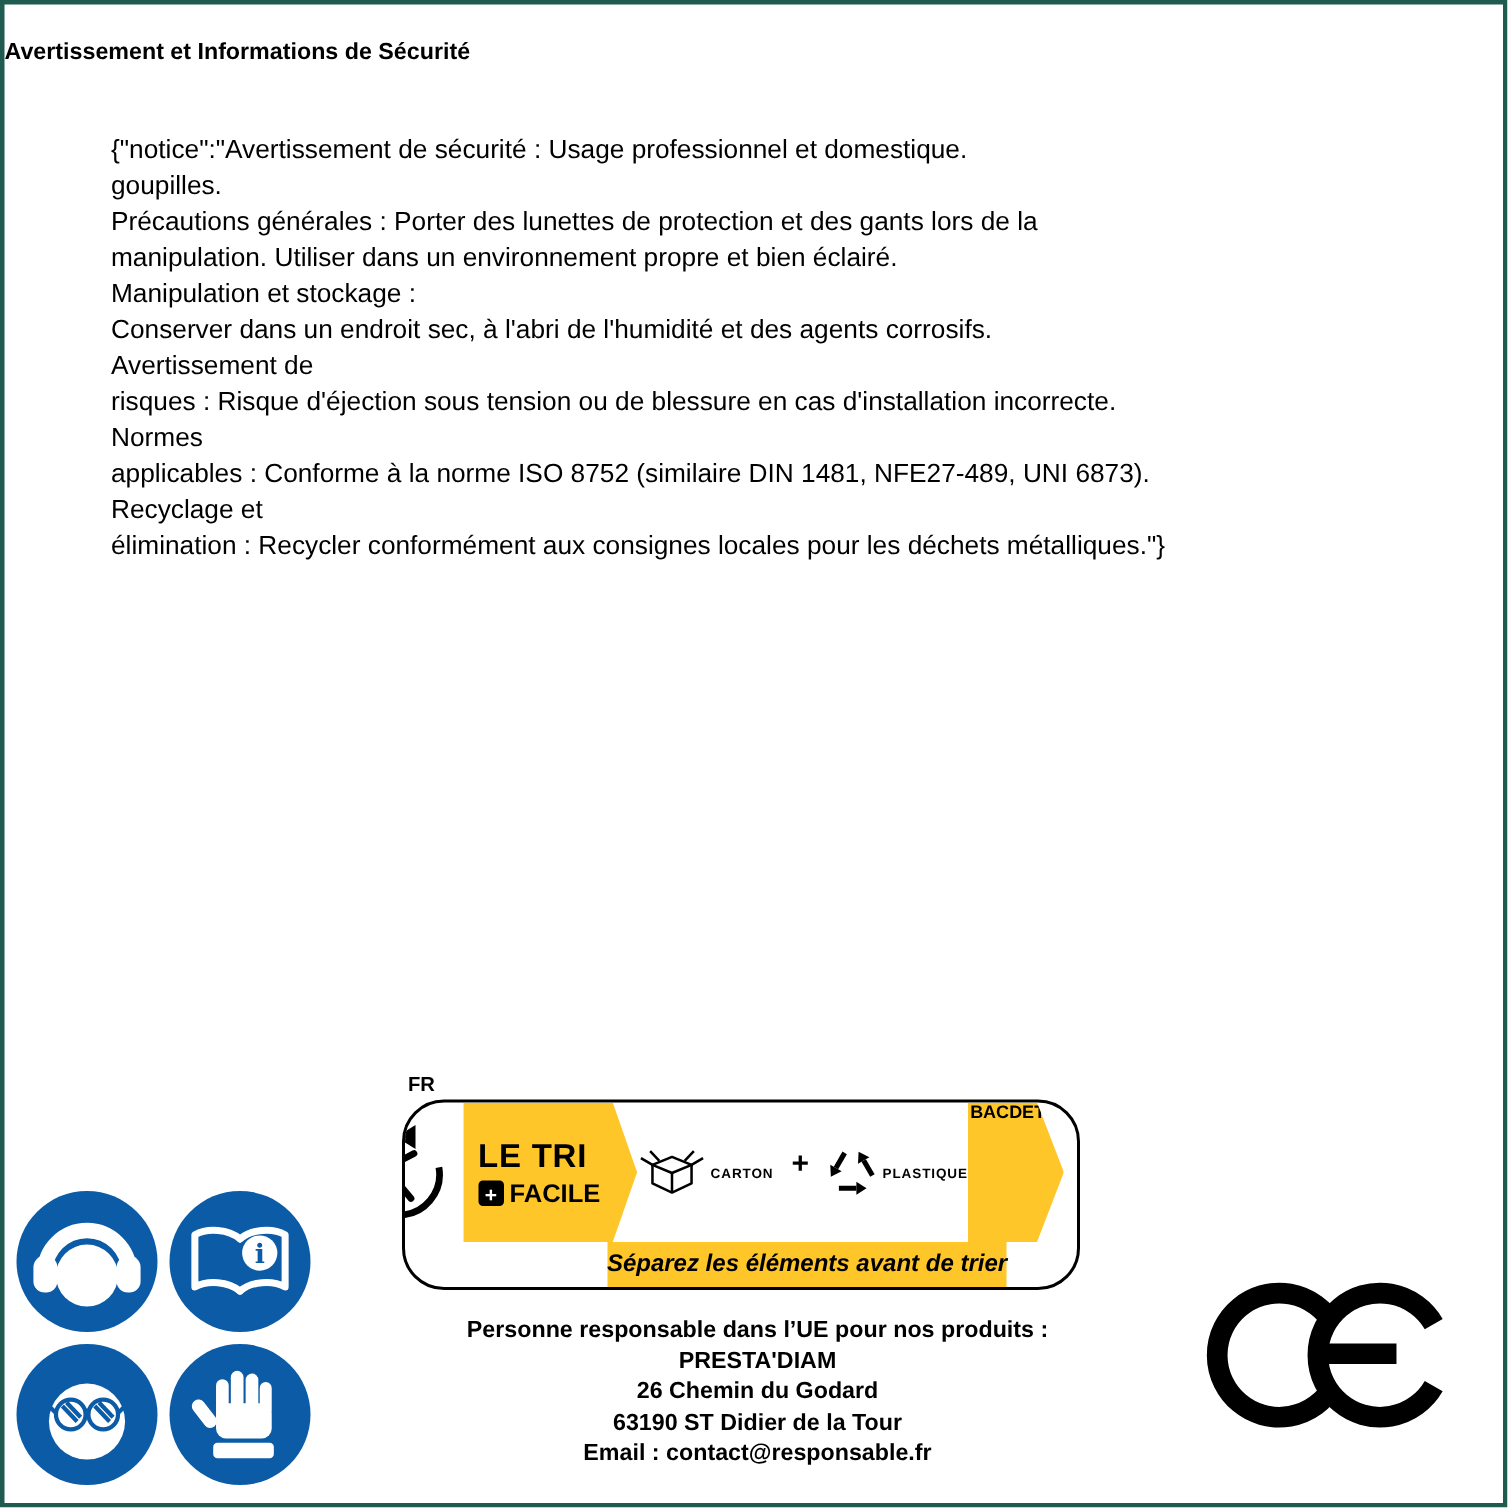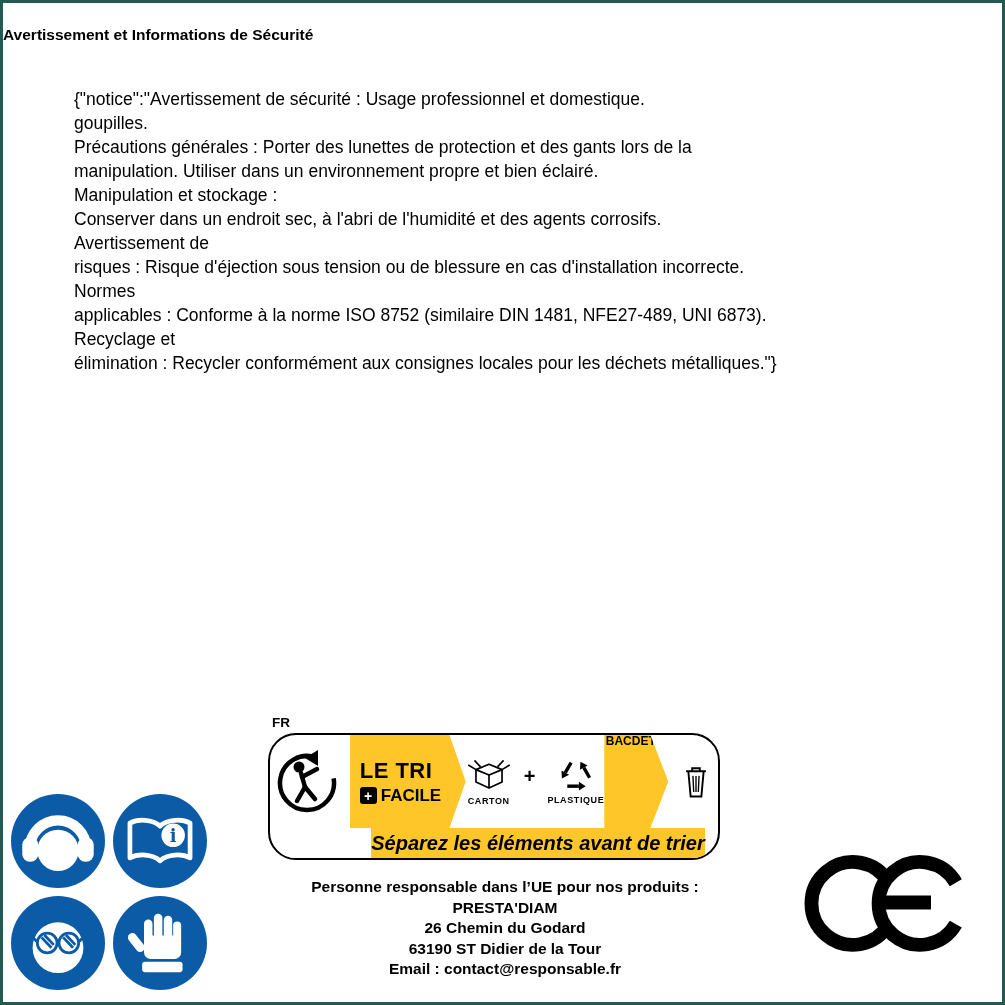--- a/index.html
+++ b/index.html
@@ -29,32 +29,32 @@
   .triman-zone{width:86px;display:flex;align-items:center;justify-content:center;}
   .yellow-banner{width:116px;background:#FFC629;
     clip-path:polygon(0 0,86% 0,100% 50%,86% 100%,0 100%);
     display:flex;flex-direction:column;justify-content:center;padding-left:10px;box-sizing:border-box;}
   .lt1{font-size:22px;font-weight:800;letter-spacing:.5px;}
   .lt2{display:flex;align-items:center;gap:4px;margin-top:2px;}
   .plus-sq{width:17px;height:17px;background:#000;color:#fff;border-radius:3px;
     display:flex;align-items:center;justify-content:center;font-size:14px;font-weight:bold;line-height:1;}
   .lt2 .word{font-size:17px;font-weight:800;}
   .materials{flex:1;display:flex;align-items:center;justify-content:center;gap:12px;}
-  .mat{display:flex;flex-direction:column;align-items:center;gap:3px;}
+  .mat{display:flex;flex-direction:row;align-items:center;gap:3px;}
   .mat-label{font-size:9px;font-weight:bold;letter-spacing:.6px;}
   .mat-plus{font-size:20px;font-weight:900;margin-top:-10px;}
   .bac-chevron{width:64px;background:#FFC629;
     clip-path:polygon(0 0,72% 0,100% 50%,72% 100%,0 100%);
     display:flex;flex-direction:row;justify-content:center;padding-left:1px;box-sizing:border-box;
     font-size:12px;font-weight:800;line-height:12.5px;}
   .bin-zone{width:56px;display:flex;align-items:center;justify-content:center;}
   .cap-strip{height:30px;display:flex;}
   .strip-left{width:88px;background:#fff;}
   .strip-yellow{flex:1;background:#FFC629;display:flex;align-items:center;justify-content:center;
-    font-style:italic;font-weight:bold;font-size:20px;}
+    font-style:italic;font-weight:bold;font-size:16px;}
 
   
   .address{position:absolute;left:240px;top:874px;width:524px;text-align:center;
     font-size:15.5px;font-weight:bold;line-height:20.5px;}
 
   
   .ce{position:absolute;left:798px;top:848px;}
 </style>
 </head>
 <body>

